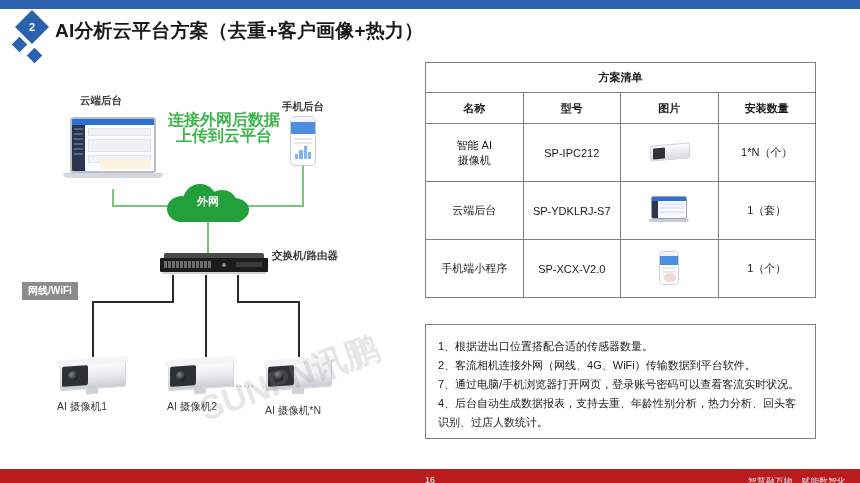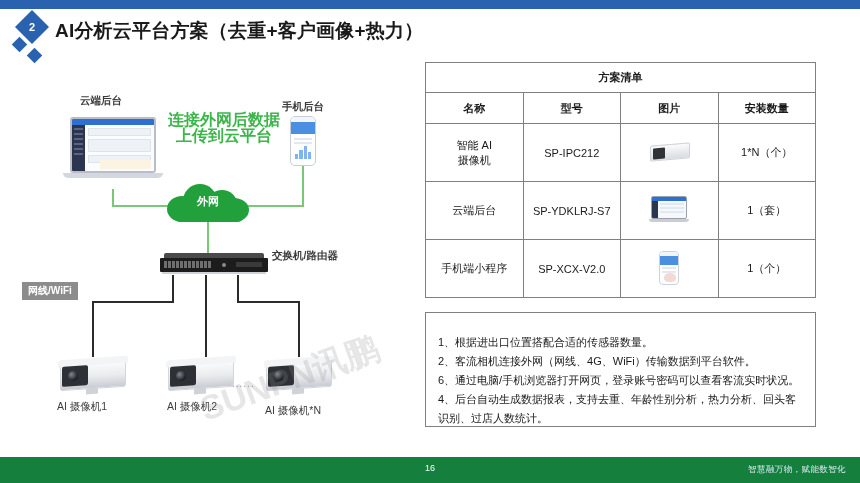--- a/index.html
+++ b/index.html
@@ -226,30 +226,30 @@
   .th-ph { width:20px; height:34px; position:relative;
            background:#fff; border:1.2px solid #ccd2da; border-radius:4px; overflow:hidden; }
   .th-ph .t { height:4px; background:#f1f4f8; }
   .th-ph .bl { height:9px; background:#4a8fe0; }
   .th-ph .ln { height:2px; background:#e4e9f1; margin:2px 2px; }
   .th-ph .blob { position:absolute; left:4px; bottom:2px; width:12px; height:9px;
                  background:#f3d9d4; border-radius:50% 50% 40% 40%; }
 
   
   .notes {
-    position:absolute; left:425px; top:312px; width:391px; height:115px;
-    border:1px solid #808080; padding:20px 10px 6px 12px;
+    position:absolute; left:425px; top:324px; width:391px; height:115px;
+    border:1px solid #808080; padding:12px 10px 6px 12px;
     font-size:11px; line-height:19px; color:#1a1a1a;
   }
   .notes p { margin:0; }
 
   
   .footer {
-    position:absolute; left:0; bottom:0; width:860px; height:26px;
-    background:#15803d;
+    position:absolute; left:0; bottom:0; width:860px; height:14px;
+    background:#b91c1c;
   }
   .footer .pg {
     position:absolute; left:0; right:0; top:6px;
     text-align:center; color:#ffffff; font-size:9px;
   }
   .footer .tag {
     position:absolute; right:14px; top:7px;
     color:#dbe6f5; font-size:8.5px; letter-spacing:.4px;
   }
   .footer-line {
@@ -459,21 +459,21 @@
           </td>
           <td class="c-qty">1（个）</td>
         </tr>
       </tbody>
     </table>
   </div>
 
   <div class="notes">
     <p>1、根据进出口位置搭配合适的传感器数量。</p>
     <p>2、客流相机连接外网（网线、4G、WiFi）传输数据到平台软件。</p>
-    <p>6、通过电脑/手机浏览器打开网页，登录账号密码可以查看客流实时状况。</p>
+    <p>7、通过电脑/手机浏览器打开网页，登录账号密码可以查看客流实时状况。</p>
     <p>4、后台自动生成数据报表，支持去重、年龄性别分析，热力分析、回头客识别、过店人数统计。</p>
   </div>
 
   <div class="footer-line"></div>
   <div class="footer">
     <div class="pg">16</div>
     <div class="tag">智慧融万物，赋能数智化</div>
   </div>
 
 </div>

